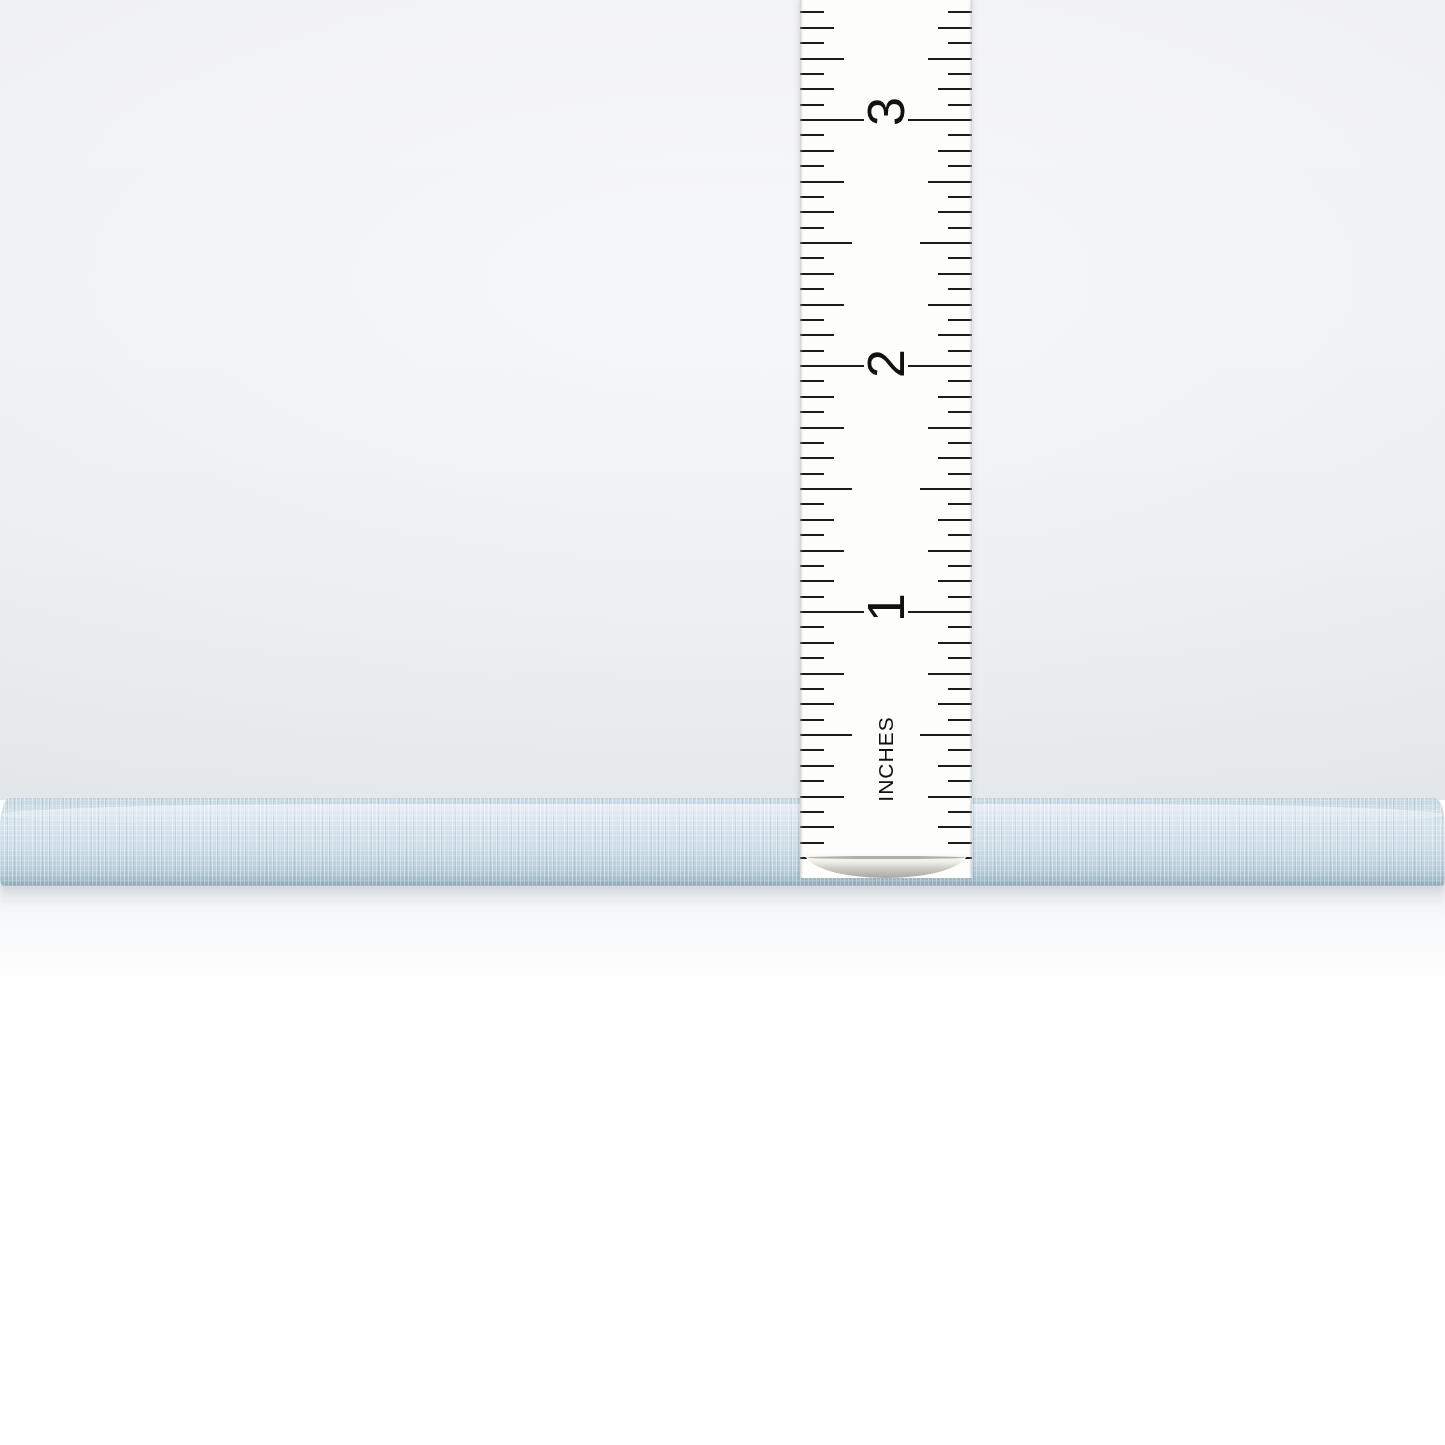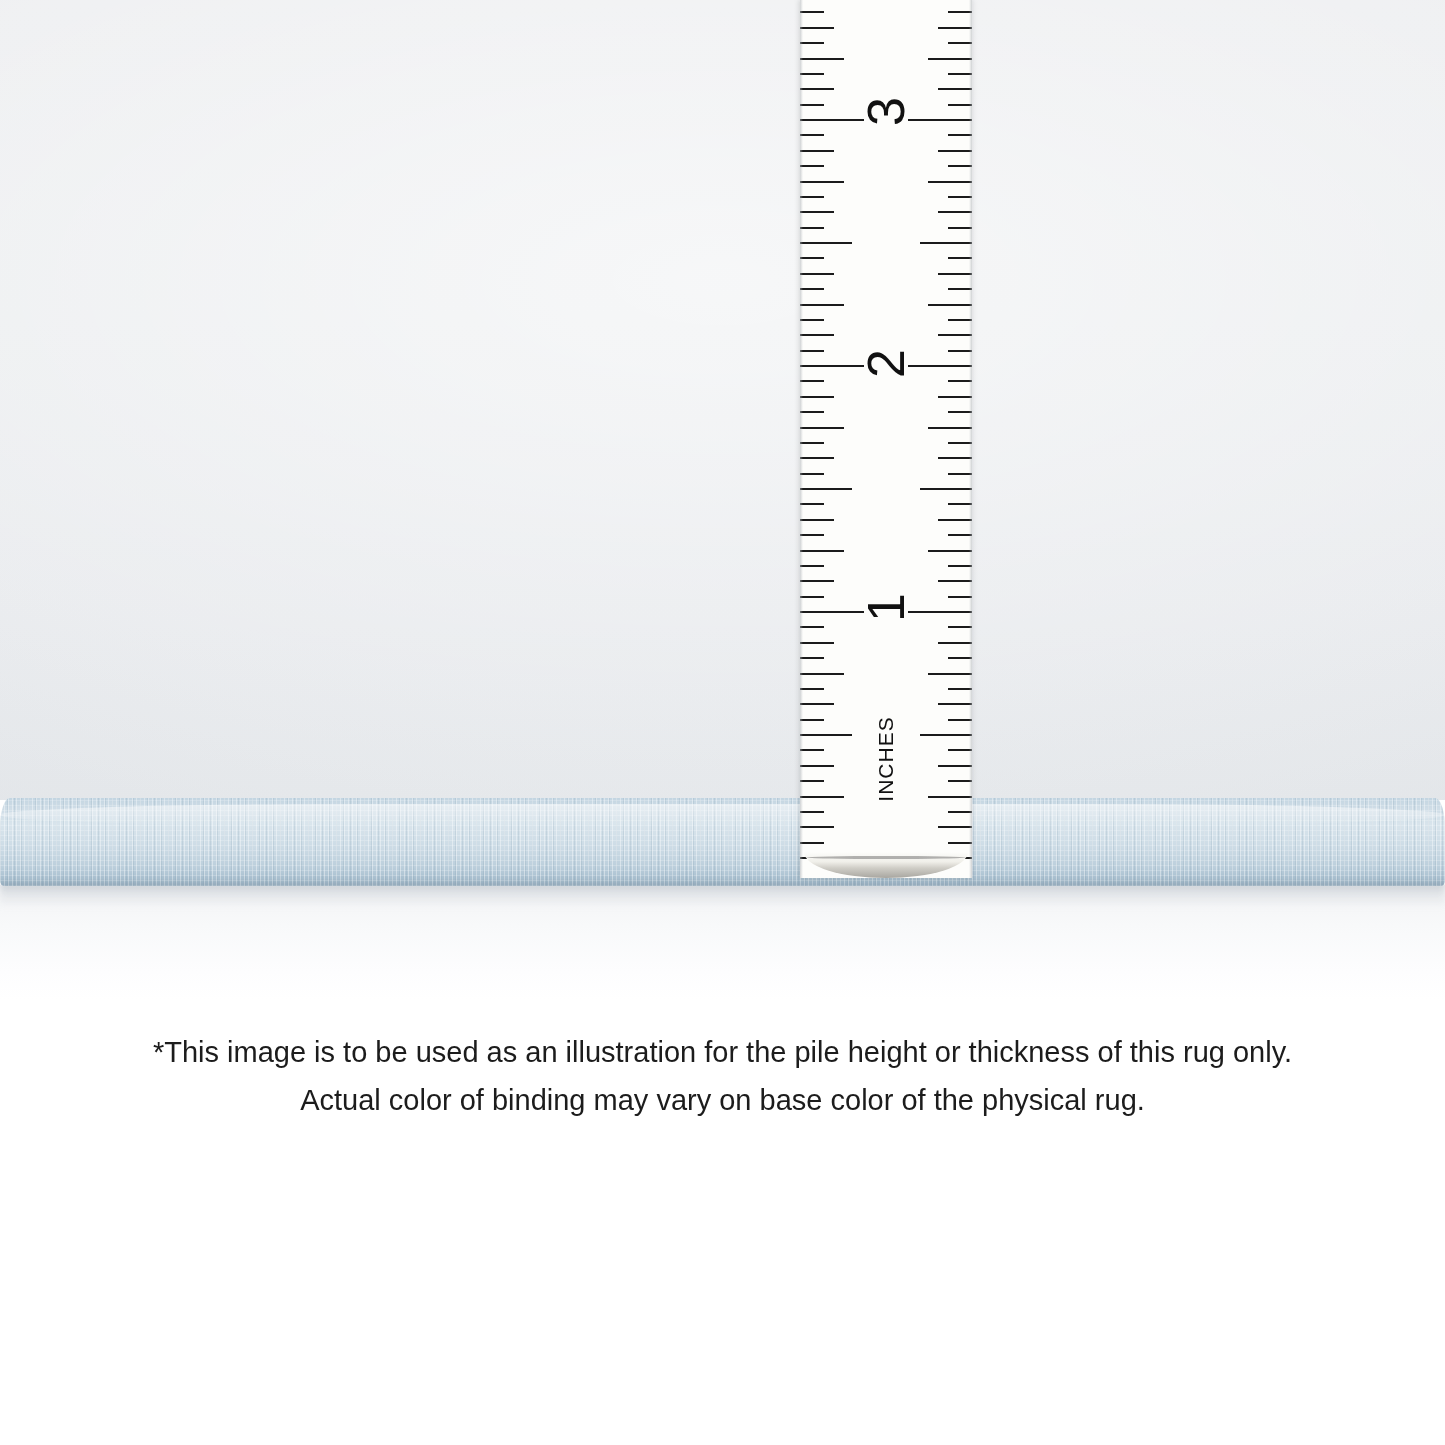--- a/index.html
+++ b/index.html
@@ -329,18 +329,14 @@
           <div class="num" style="top: 78px; left: 52px; width: 68px; height: 68px; line-height: 68px; text-align: center;">3</div>
           <div class="unit-label" style="top: 746px; left: 26px; width: 120px; height: 26px; line-height: 26px; text-align: center;">INCHES</div>
         </div>
       <div class="ruler-edge-l"></div>
       <div class="ruler-edge-r"></div>
       <div class="ruler-tip"></div>
       <div class="ruler-tip-line"></div>
     </div>
   </div>
 
-  <div class="caption">
-    <span class="line">*This image is to be used as an illustration for the pile height or thickness of this rug only.</span>
-    <span class="line">Actual color of binding may vary on base color of the physical rug.</span>
-  </div>
 
 </div>
 
 </body></html>

